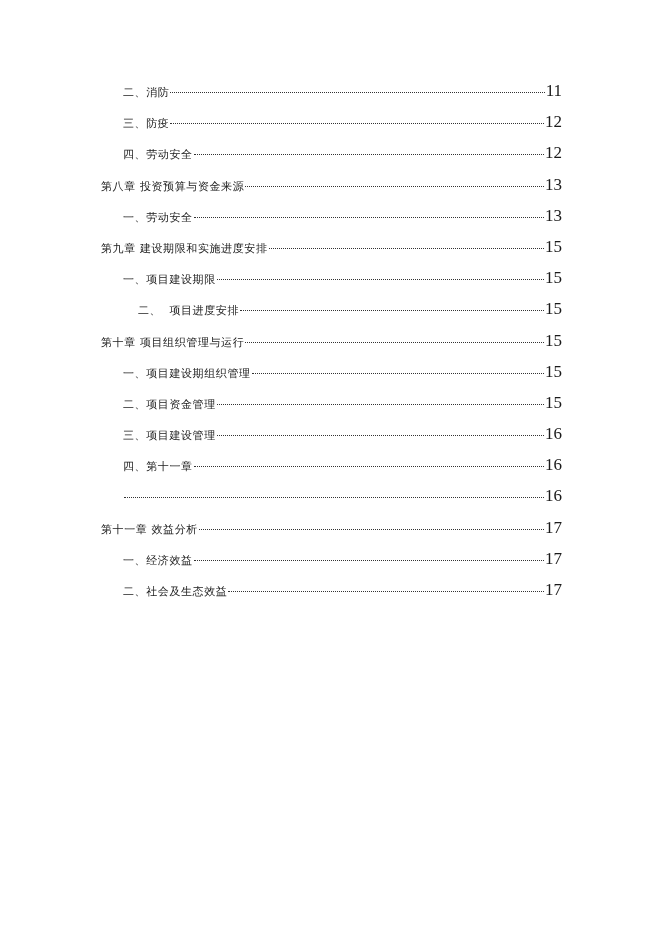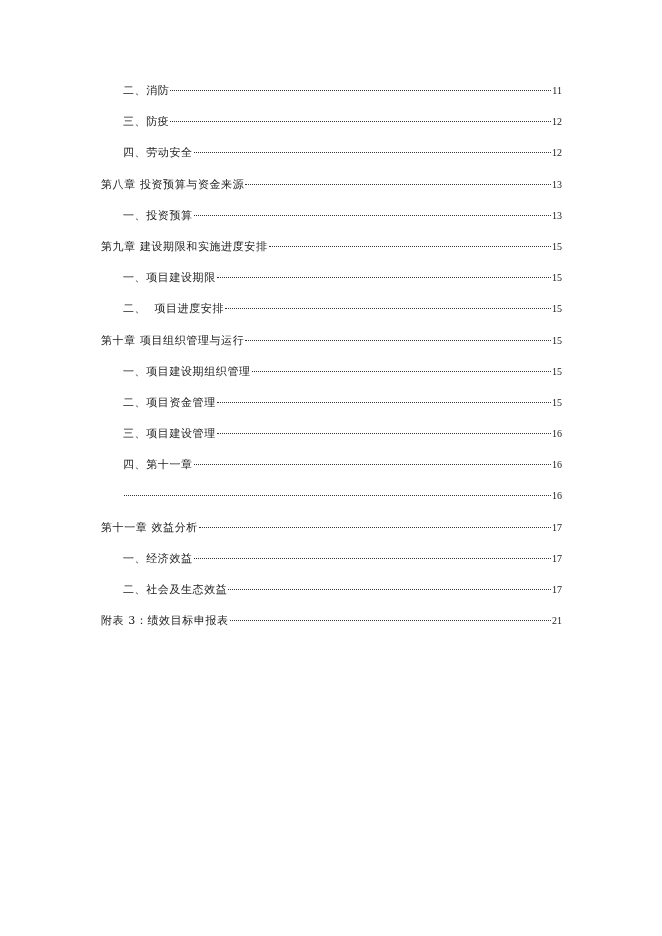--- a/index.html
+++ b/index.html
@@ -48,21 +48,21 @@
     .toc-leader {
       flex: 1 1 auto;
       border-bottom: 1px dotted #333;
       margin: 0 1px;
       transform: translateY(-3px);
       min-width: 10px;
     }
     .toc-page {
       flex: 0 0 auto;
       font-family: "Liberation Serif", "DejaVu Serif", serif;
-      font-size: 10px;
+      font-size: 17px;
       text-align: center;
     }
   </style>
 </head>
 <body>
 
 <div class="page">
   <div class="toc">
 
     <div class="toc-row level-2">
@@ -83,40 +83,40 @@
       <span class="toc-page">12</span>
     </div>
 
     <div class="toc-row level-1">
       <span class="toc-title">第八章  投资预算与资金来源</span>
       <span class="toc-leader"></span>
       <span class="toc-page">13</span>
     </div>
 
     <div class="toc-row level-2">
-      <span class="toc-title">一、投资预算</span>
+      <span class="toc-title">一、劳动安全</span>
       <span class="toc-leader"></span>
       <span class="toc-page">13</span>
     </div>
 
 
     <div class="toc-row level-1">
       <span class="toc-title">第九章  建设期限和实施进度安排</span>
       <span class="toc-leader"></span>
       <span class="toc-page">15</span>
     </div>
 
     <div class="toc-row level-2">
       <span class="toc-title">一、项目建设期限</span>
       <span class="toc-leader"></span>
       <span class="toc-page">15</span>
     </div>
 
     <div class="toc-row level-2">
-      <span class="toc-title" style="white-space: pre;">二、  项目进度安排</span>
+      <span class="toc-title" style="white-space: pre; margin-left: 15px;">二、  项目进度安排</span>
       <span class="toc-leader"></span>
       <span class="toc-page">15</span>
     </div>
 
     <div class="toc-row level-1">
       <span class="toc-title">第十章  项目组织管理与运行</span>
       <span class="toc-leader"></span>
       <span class="toc-page">15</span>
     </div>
 
@@ -162,21 +162,16 @@
     </div>
 
     <div class="toc-row level-2">
       <span class="toc-title">二、社会及生态效益</span>
       <span class="toc-leader"></span>
       <span class="toc-page">17</span>
     </div>
 
 
 
-    <div class="toc-row level-1">
-      <span class="toc-title">附表 3：绩效目标申报表</span>
-      <span class="toc-leader"></span>
-      <span class="toc-page">21</span>
-    </div>
 
 
   </div>
 </div>
 
 </body></html>

